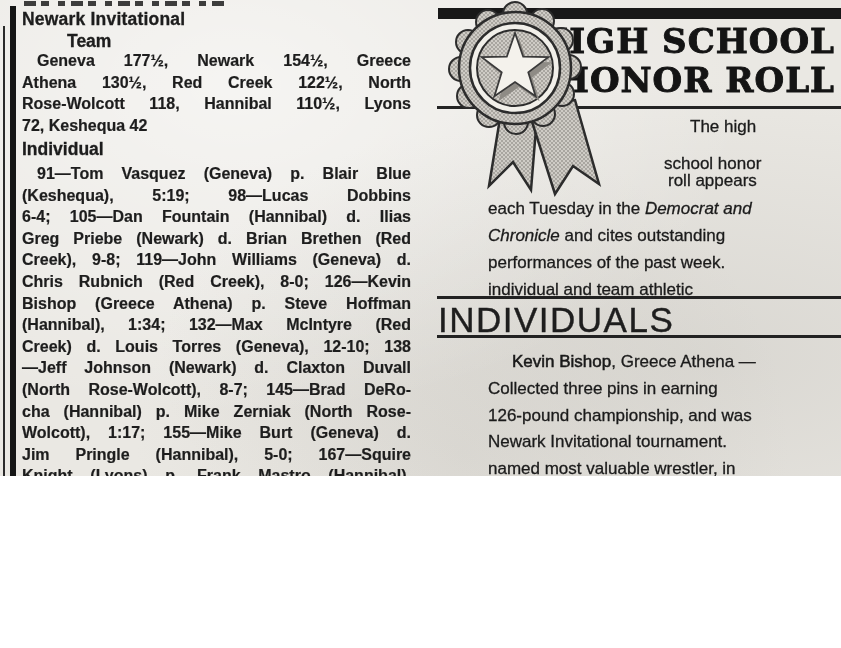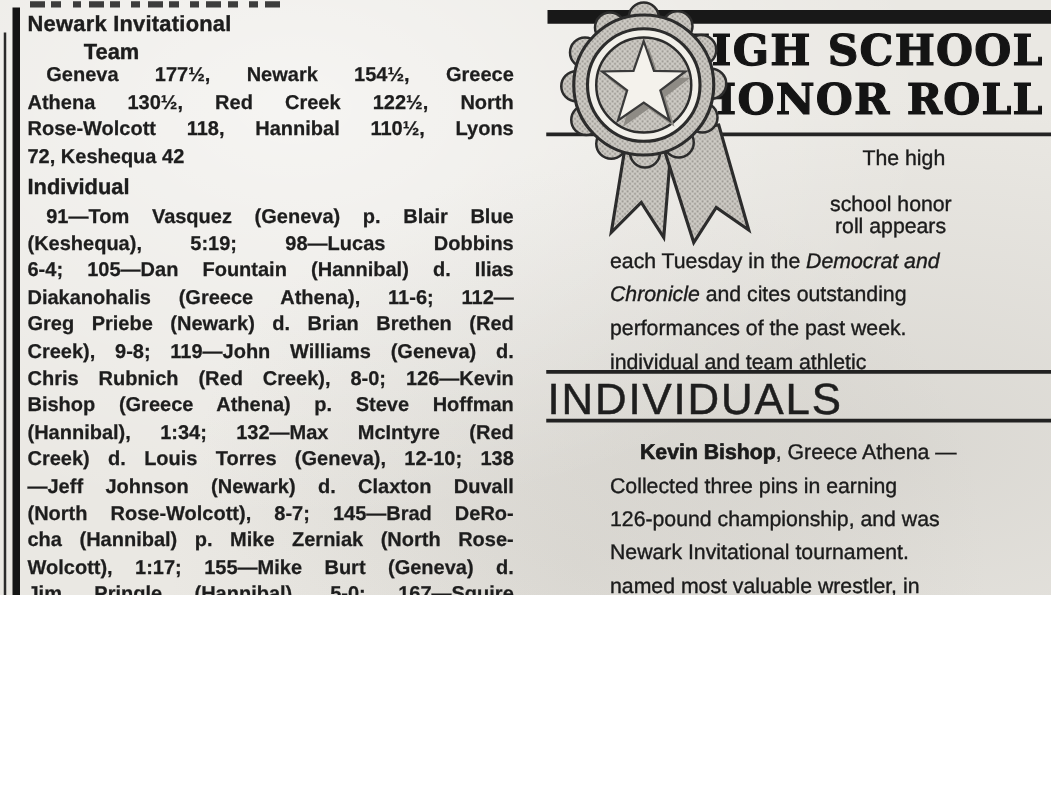--- a/index.html
+++ b/index.html
@@ -40,21 +40,21 @@
   .intro .line{height:27px;}
   .frags{position:absolute;inset:0;z-index:4;}
   .frags .frag{position:absolute;white-space:nowrap;line-height:24px;}
   .sec-rule{position:absolute;left:437px;width:404px;height:2.5px;background:#222;}
   .sec-rule.top{top:296px;} .sec-rule.bot{top:335px;}
   .sec-title{position:absolute;left:438px;top:300px;font-size:35px;font-weight:400;letter-spacing:1.5px;
     color:#1e1e1e;-webkit-text-stroke:.4px #1e1e1e;}
   .entry{position:absolute;left:440px;top:349px;width:400px;line-height:26.8px;}
   .entry .line{height:26.8px;}
   .entry .line.first{text-indent:24px;}
-  b{font-weight:700;-webkit-text-stroke:.5px #151515;}
+  b{font-weight:400;-webkit-text-stroke:.5px #151515;}
   i{font-style:italic;}
 
   
   .strip{position:absolute;background:#f3f1eb;
     box-shadow:0 0 0 1px #b7b4ad, 3px 4px 7px rgba(60,58,52,.38);
     color:#25221d;white-space:nowrap;}
   .strip1{left:392px;top:477px;width:484px;height:55px;transform:rotate(12.5deg);transform-origin:0 0;z-index:10;
     font-family:"Liberation Serif",serif;font-weight:700;font-size:26px;letter-spacing:2.5px;}
   .strip1 .strip-text{position:absolute;left:14px;top:4px;}
   .strip1 .strip-rule{position:absolute;left:0;bottom:6px;width:100%;height:5px;background:#1c1a16;}
@@ -79,21 +79,20 @@
         <div class="line first">Geneva 177½, Newark 154½, Greece</div>
         <div class="line">Athena 130½, Red Creek 122½, North</div>
         <div class="line">Rose-Wolcott 118, Hannibal 110½, Lyons</div>
         <div class="line last">72, Keshequa 42</div>
       </div>
     <div class="lh3">Individual</div>
     <div class="ind-lines">
         <div class="line first">91—Tom Vasquez (Geneva) p. Blair Blue</div>
         <div class="line">(Keshequa), 5:19; 98—Lucas Dobbins</div>
         <div class="line">6-4; 105—Dan Fountain (Hannibal) d. Ilias</div>
-        <div class="line">Diakanohalis (Greece Athena), 11-6; 112—</div>
         <div class="line">Greg Priebe (Newark) d. Brian Brethen (Red</div>
         <div class="line">Creek), 9-8; 119—John Williams (Geneva) d.</div>
         <div class="line">Chris Rubnich (Red Creek), 8-0; 126—Kevin</div>
         <div class="line">Bishop (Greece Athena) p. Steve Hoffman</div>
         <div class="line">(Hannibal), 1:34; 132—Max McIntyre (Red</div>
         <div class="line">Creek) d. Louis Torres (Geneva), 12-10; 138</div>
         <div class="line">—Jeff Johnson (Newark) d. Claxton Duvall</div>
         <div class="line">(North Rose-Wolcott), 8-7; 145—Brad DeRo-</div>
         <div class="line">cha (Hannibal) p. Mike Zerniak (North Rose-</div>
         <div class="line">Wolcott), 1:17; 155—Mike Burt (Geneva) d.</div>

